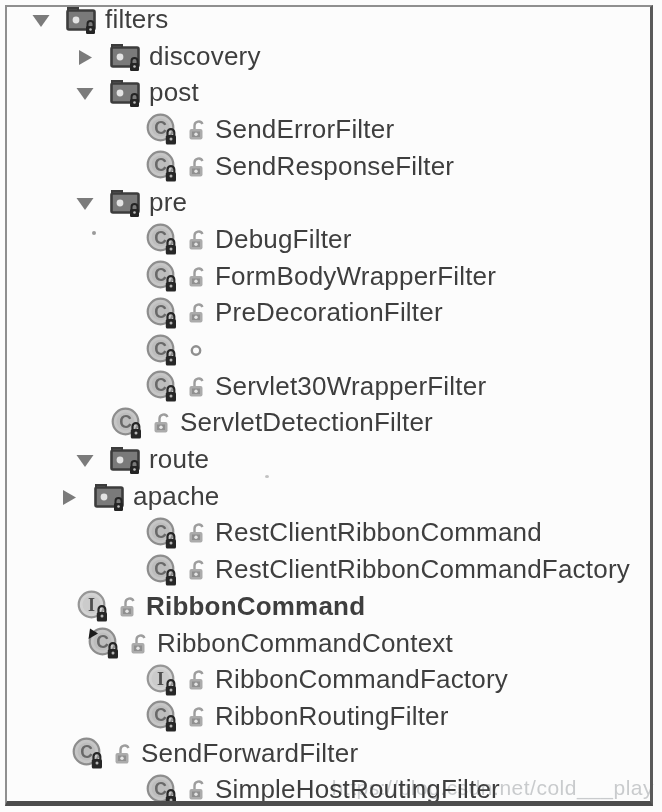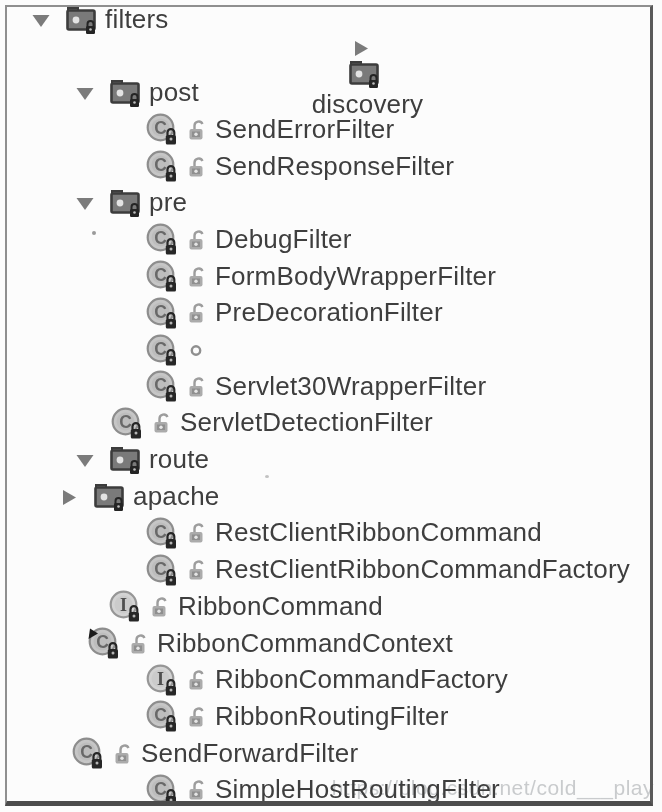--- a/index.html
+++ b/index.html
@@ -108,21 +108,21 @@
         </svg>
       </span>
     <span class="node-icon pkg">
         <svg xmlns="http://www.w3.org/2000/svg">
           <use href="#sym-package" xlink:href="#sym-package"></use>
         </svg>
       </span>
 
     <span class="label">filters</span>
   </div>
-    <div class="row" style="padding-left: 74px; flex-direction: column;">
+    <div class="row" style="padding-left: 74px;">
     <span class="arrow">
         <svg xmlns="http://www.w3.org/2000/svg">
           <use href="#sym-arrow-right" xlink:href="#sym-arrow-right"></use>
         </svg>
       </span>
     <span class="node-icon pkg">
         <svg xmlns="http://www.w3.org/2000/svg">
           <use href="#sym-package" xlink:href="#sym-package"></use>
         </svg>
       </span>
@@ -317,21 +317,21 @@
           <use href="#sym-class" xlink:href="#sym-class"></use>
         </svg>
       </span>
     <span class="vis">
         <svg xmlns="http://www.w3.org/2000/svg">
           <use href="#sym-vis-lock" xlink:href="#sym-vis-lock"></use>
         </svg>
       </span>
     <span class="label">RestClientRibbonCommandFactory</span>
   </div>
-    <div class="row" style="padding-left: 108px;">
+    <div class="row" style="padding-left: 76px; font-weight: bold;">
 
     <span class="node-icon">
         <svg xmlns="http://www.w3.org/2000/svg">
           <use href="#sym-interface" xlink:href="#sym-interface"></use>
         </svg>
       </span>
     <span class="vis">
         <svg xmlns="http://www.w3.org/2000/svg">
           <use href="#sym-vis-lock" xlink:href="#sym-vis-lock"></use>
         </svg>

